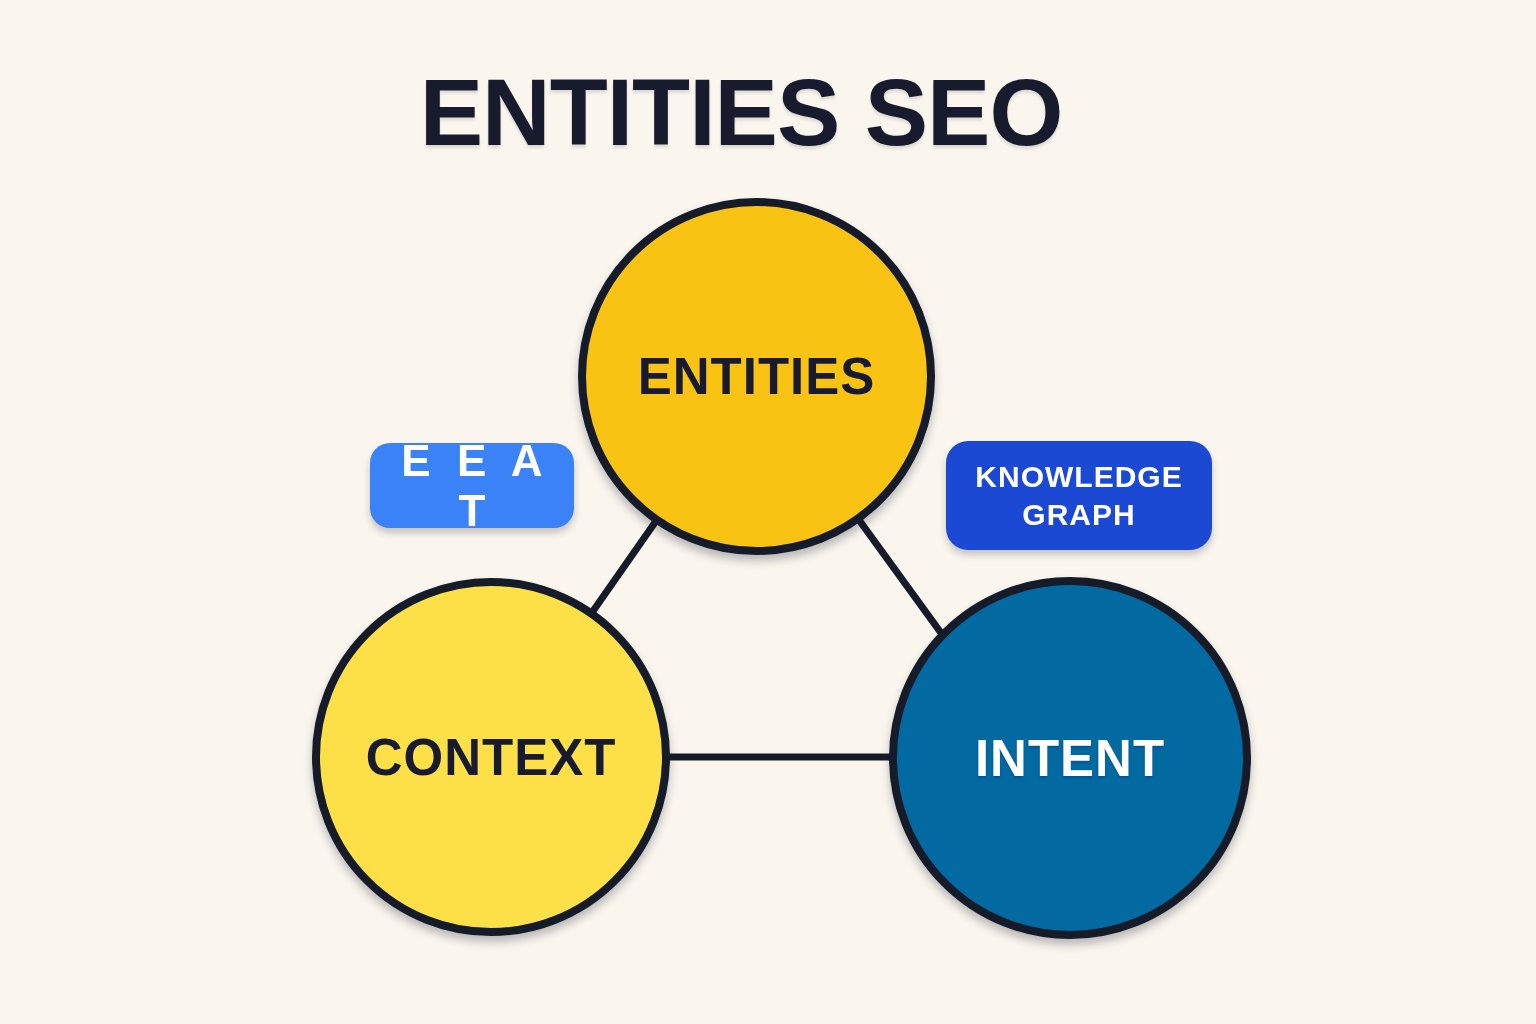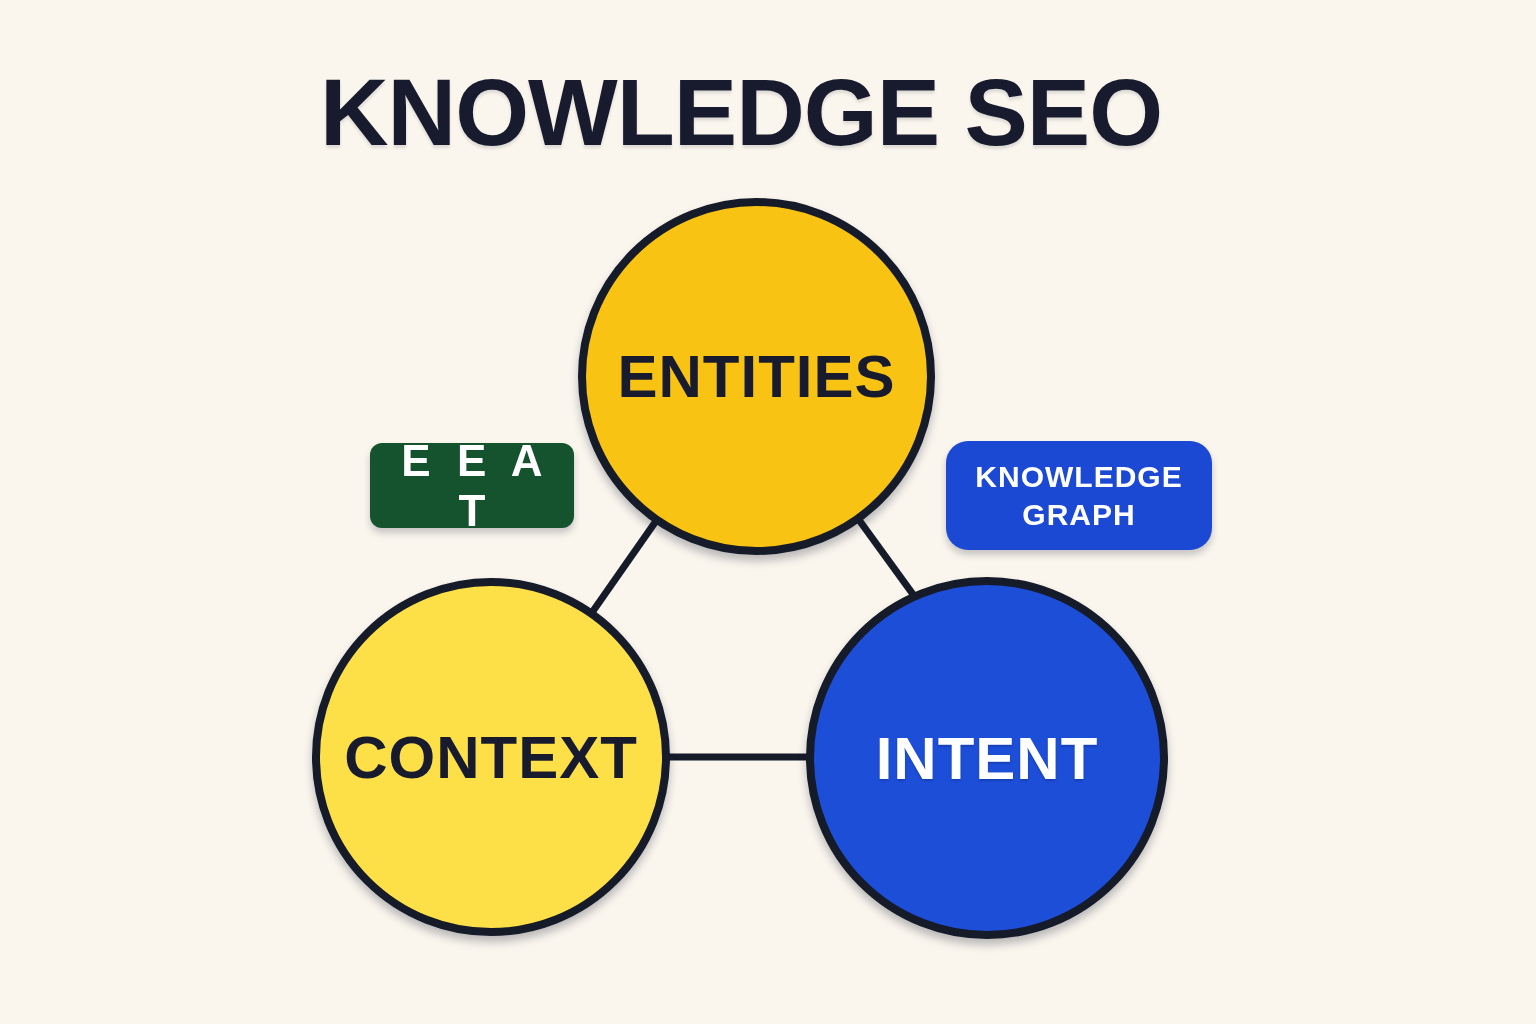--- a/index.html
+++ b/index.html
@@ -41,66 +41,66 @@
     border: 8px solid #151B29;
     border-radius: 50%;
     box-sizing: border-box;
     display: flex;
     align-items: center;
     justify-content: center;
     box-shadow: 0 6px 8px rgba(20,25,45,0.28);
   }
   .circle .label {
     font-weight: bold;
-    font-size: 60px;
+    font-size: 51px;
     letter-spacing: 1px;
     white-space: nowrap;
   }
   .circle-entities {
     left: 578px;
     top: 198px;
     width: 357px;
     height: 357px;
     background: #F9C313;
   }
   .circle-entities .label { color: #171B2D; }
   .circle-context {
     left: 312px;
     top: 578px;
     width: 358px;
     height: 358px;
     background: #fde047;
   }
   .circle-context .label { color: #171B2D; }
   .circle-intent {
-    left: 806px;
+    left: 889px;
     top: 577px;
     width: 362px;
     height: 362px;
-    background: #1d4ed8;
+    background: #0369a1;
   }
   .circle-intent .label { color: #FFFFFF; text-shadow: 0 2px 2px rgba(10,40,120,0.35); }
   .badge {
     position: absolute;
     display: flex;
     align-items: center;
     justify-content: center;
     text-align: center;
     color: #FFFFFF;
     font-weight: bold;
     box-sizing: border-box;
     box-shadow: 0 5px 7px rgba(20,25,45,0.22);
   }
   .badge-eeat {
     left: 370px;
     top: 443px;
     width: 204px;
     height: 85px;
-    border-radius: 12px;
-    background: #14532d;
+    border-radius: 20px;
+    background: #3b82f6;
     font-size: 44px;
     letter-spacing: 7px;
     padding-left: 7px; 
   }
   .badge-kg {
     left: 946px;
     top: 441px;
     width: 266px;
     height: 109px;
     border-radius: 22px;
@@ -109,21 +109,21 @@
     line-height: 1.25;
     letter-spacing: 1px;
     padding: 0 18px;
   }
 </style>
 </head>
 <body>
 
 <div class="canvas">
 
-  <div class="title">KNOWLEDGE SEO</div>
+  <div class="title">ENTITIES SEO</div>
 
   <svg class="lines-svg" width="1536" height="1024">
     <line x1="756" y1="378" x2="491" y2="757"></line>
     <line x1="756" y1="378" x2="1031" y2="757"></line>
     <line x1="491" y1="757" x2="1031" y2="757"></line>
   </svg>
 
   <div class="circle circle-entities">
     <span class="label">ENTITIES</span>
   </div>

